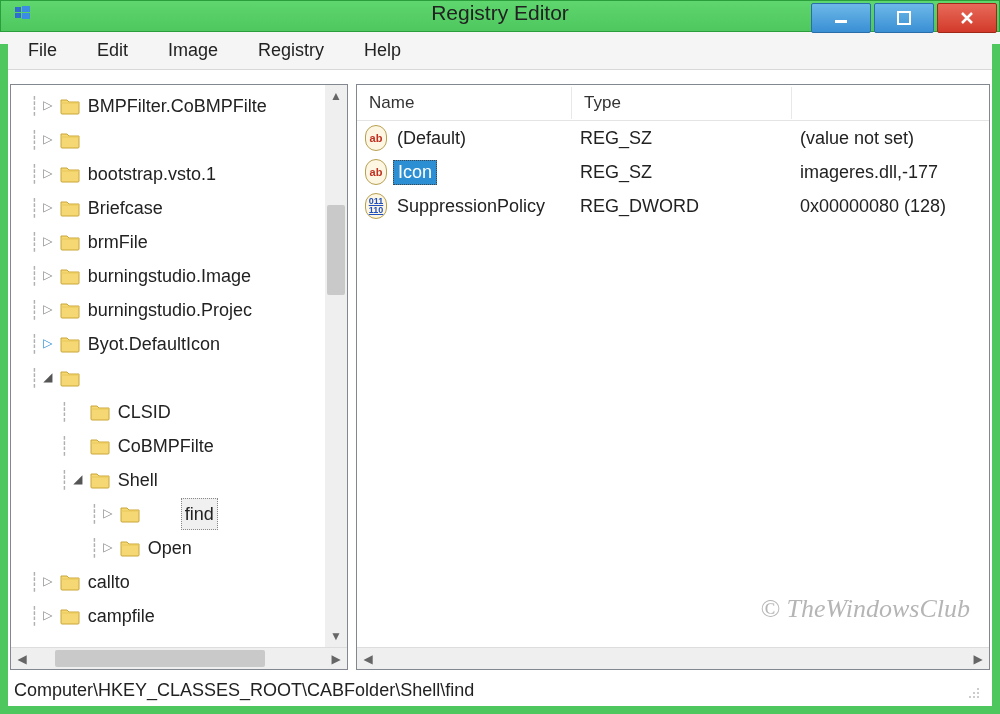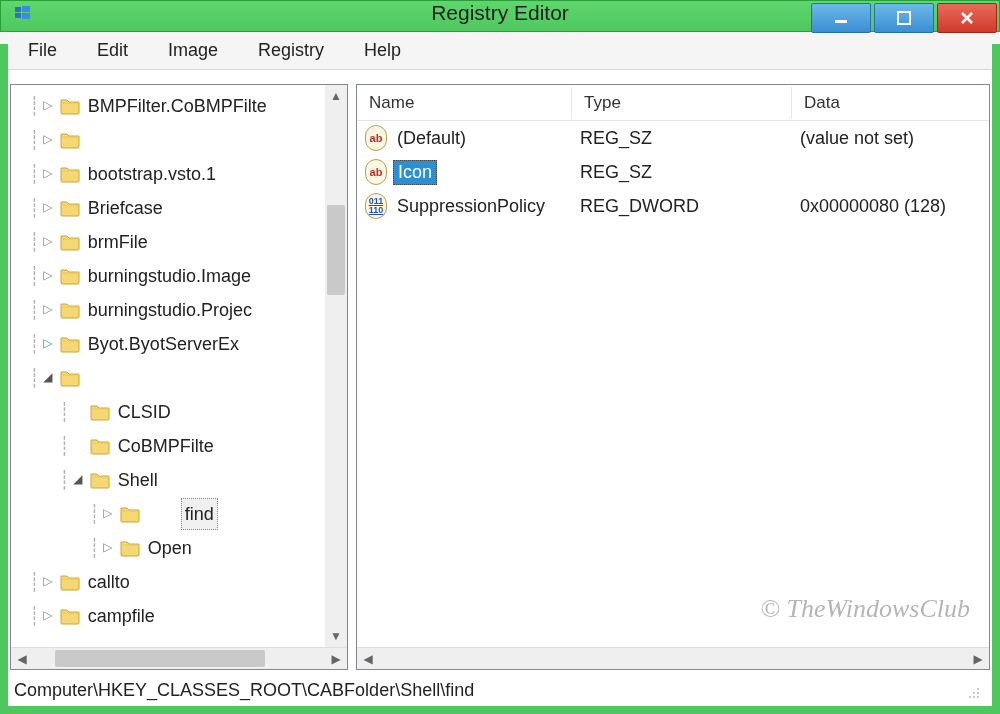--- a/index.html
+++ b/index.html
@@ -365,21 +365,21 @@
           </div>
           <div class="tree-row" style="padding-left: 18px;">
             <span class="lines">┊</span>
             <span class="expander blue">▷</span>
             <span class="folder-icon">
               <svg width="22" height="20" viewBox="0 0 22 20">
                 <path d="M2 4 h6 l2 2 h10 v11 a1 1 0 0 1 -1 1 h-16 a1 1 0 0 1 -1 -1 z" fill="#f5d774" stroke="#caa637" stroke-width="1"></path>
                 <path d="M2 7 h18" stroke="#e9c958" stroke-width="1"></path>
               </svg>
             </span>
-            <span class="tree-label">Byot.ByotServerEx</span>
+            <span class="tree-label">Byot.DefaultIcon</span>
           </div>
           <div class="tree-row" style="padding-left: 18px;">
             <span class="lines">┊</span>
             <span class="expander open">◢</span>
             <span class="folder-icon">
               <svg width="22" height="20" viewBox="0 0 22 20">
                 <path d="M2 4 h6 l2 2 h10 v11 a1 1 0 0 1 -1 1 h-16 a1 1 0 0 1 -1 -1 z" fill="#f5d774" stroke="#caa637" stroke-width="1"></path>
                 <path d="M2 7 h18" stroke="#e9c958" stroke-width="1"></path>
               </svg>
             </span>
@@ -475,21 +475,20 @@
         </div>
       <div class="arrow">▶</div>
     </div>
   </div>
 
   <div class="pane right">
     <div class="body">
       <div class="list-header">
         <div class="col name">Name</div>
         <div class="col type">Type</div>
-        <div class="col data">Data</div>
       </div>
       <div class="list-rows" id="list-rows">
           <div class="list-row">
             <div class="col name">
               <span class="val-icon sz">ab</span>
               <span class="name-text">(Default)</span>
             </div>
             <div class="col type">
               <span>REG_SZ</span>
             </div>
@@ -497,20 +496,23 @@
               <span>(value not set)</span>
             </div>
           </div>
           <div class="list-row">
             <div class="col name">
               <span class="val-icon sz">ab</span>
               <span class="name-text selected">Icon</span>
             </div>
             <div class="col type">
               <span>REG_SZ</span>
+            </div>
+            <div class="col data">
+              <span>imageres.dll,-177</span>
             </div>
           </div>
           <div class="list-row">
             <div class="col name">
               <span class="val-icon dw">011<br>110</span>
               <span class="name-text">SuppressionPolicy</span>
             </div>
             <div class="col type">
               <span>REG_DWORD</span>
             </div>

